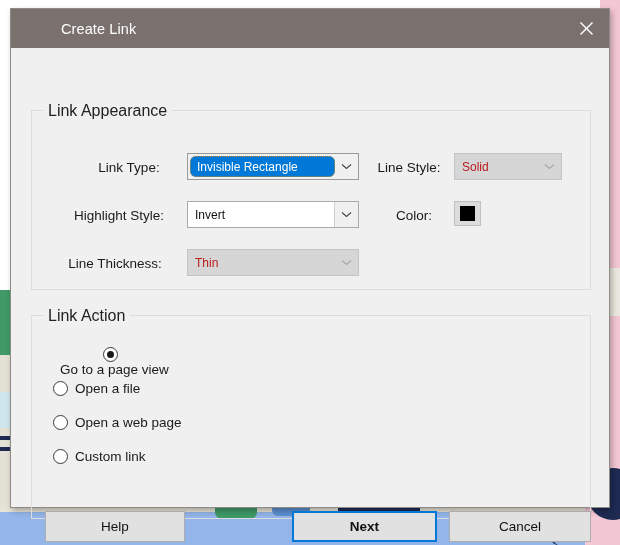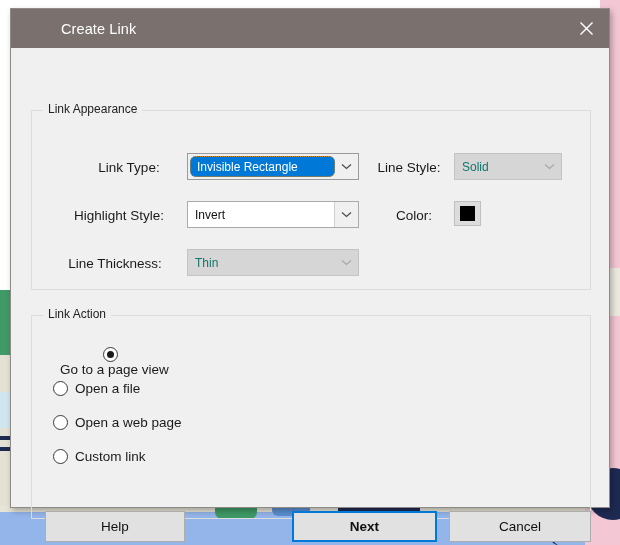--- a/index.html
+++ b/index.html
@@ -126,21 +126,21 @@
   .group {
     position: absolute;
     border: 1px solid #dcdcdc;
     box-sizing: border-box;
   }
   .group-title {
     position: absolute;
     top: -9px; left: 11px;
     background: #f0f0f0;
     padding: 0 5px;
-    font-size: 12px;
+    font-size: 16px;
     color: #222;
   }
   #group-appearance { left: 20px; top: 62px; width: 560px; height: 180px; }
   #group-action     { left: 20px; top: 267px; width: 560px; height: 204px; }
 
   .field-label {
     position: absolute;
     font-size: 13.5px;
     color: #1a1a1a;
     text-align: center;
@@ -183,21 +183,21 @@
     outline-offset: -1px;
   }
   .combo.selected .arrow { background: #f0f0f0; border-left: none; }
 
   
   .combo.disabled {
     border: 1px solid #c4c4c4;
     background: #d6d6d6;
     cursor: default;
   }
-  .combo.disabled .val { color: #0f766e; }
+  .combo.disabled .val { color: #b91c1c; }
   .combo.disabled .arrow { background: #d6d6d6; border-left: none; }
 
   
   #color-swatch {
     position: absolute;
     width: 27px; height: 25px;
     background: #dcdcdc;
     border: 1px solid #c0c0c0;
     box-sizing: border-box;
     display: flex; align-items: center; justify-content: center;

